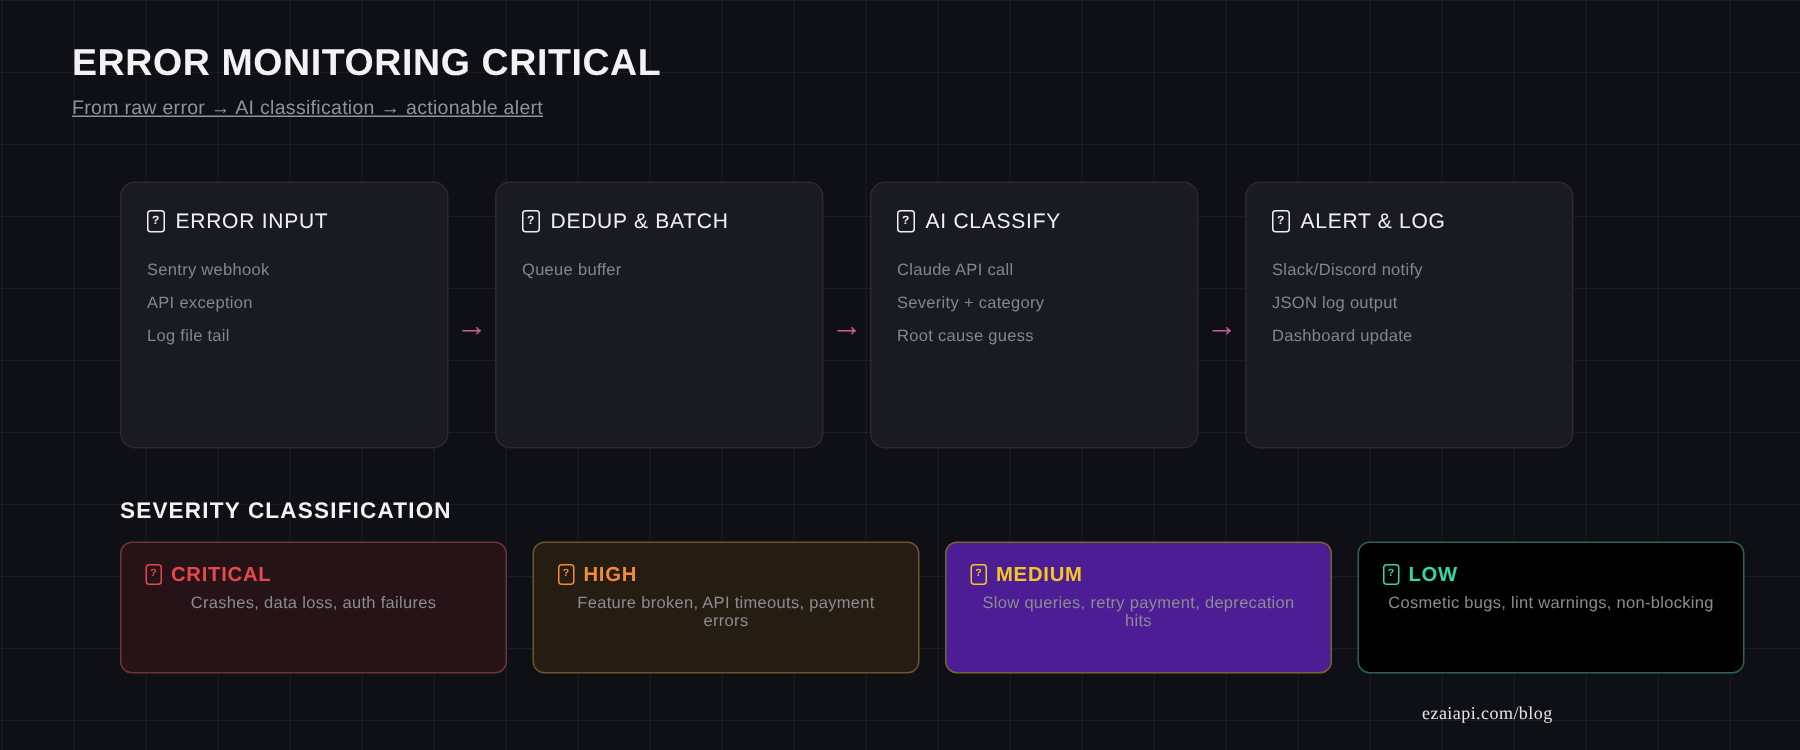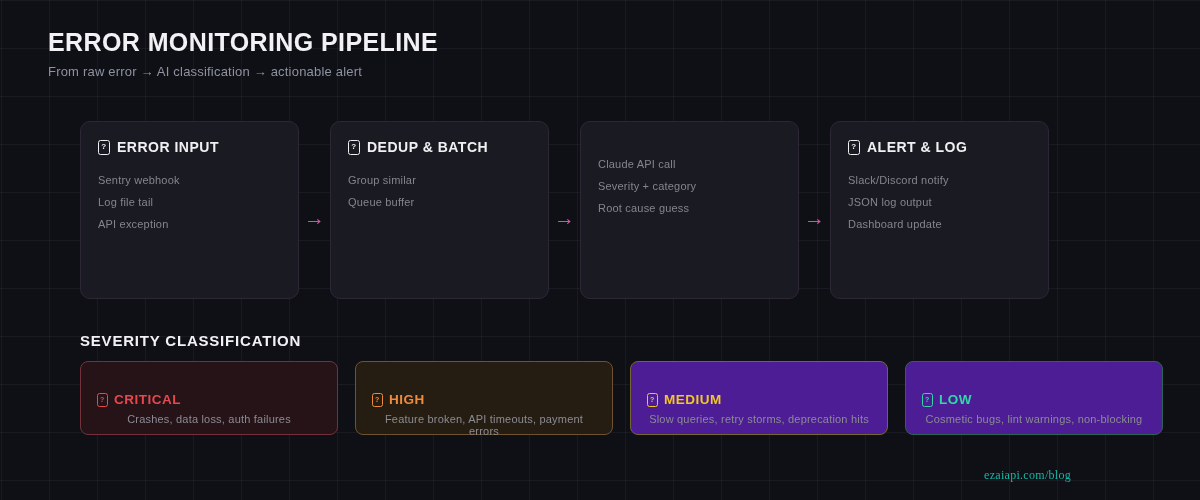--- a/index.html
+++ b/index.html
@@ -16,21 +16,21 @@
     font-family: "Liberation Sans", "DejaVu Sans", sans-serif;
   }
 
   
   .header { position: absolute; left: 48px; top: 28px; }
   .page-title {
     font-size: 25px; font-weight: 800; letter-spacing: 0.4px;
     color: #f2f2f5; margin: 0;
   }
   .page-subtitle {
-    margin-top: 7px; font-size: 13px; color: #8d93a0; letter-spacing: 0.2px;
+    margin-top: 7px; font-size: 13px; color: #8d93a0; letter-spacing: 0.2px; text-decoration: underline;
   }
 
   
   .tofu {
     display: inline-flex; align-items: center; justify-content: center;
     border: 1.2px solid currentColor; border-radius: 2.5px;
     width: 10px; height: 13px; flex: 0 0 auto;
     font-size: 8px; font-weight: 700; line-height: 1;
   }
   .tofu::after { content: "?"; }
@@ -41,90 +41,93 @@
     position: absolute; left: 80px; top: 121px;
     display: flex; align-items: stretch; height: 178px;
   }
   .stage-card {
     box-sizing: border-box; width: 219px; height: 178px;
     background: #1a1a23; border: 1px solid #2d2735; border-radius: 10px;
     padding: 17px 17px;
   }
   .stage-header {
     display: flex; align-items: center; gap: 7px;
-    font-size: 14px; font-weight: 700; letter-spacing: 0.5px; color: #f0f0f3;
+    font-size: 14px; font-weight: 400; letter-spacing: 0.5px; color: #f0f0f3;
   }
   .stage-items { margin-top: 14px; }
   .stage-item { font-size: 11px; color: #85858e; line-height: 22px; letter-spacing: 0.2px; }
   .flow-arrow {
     width: 31px; display: flex; align-items: center; justify-content: center;
     font-size: 21px; font-weight: 700; color: #c75b9b;
     position: relative; top: 8px;
   }
 
   
   .severity-section { position: absolute; left: 80px; top: 332px; }
   .severity-heading {
     font-size: 15px; font-weight: 700; letter-spacing: 0.8px; color: #f2f2f5;
   }
   .severity-row { margin-top: 12px; display: flex; gap: 17px; }
   .severity-card {
-    box-sizing: border-box; width: 258px; height: 74px;
-    border: 1px solid; border-radius: 8px; padding: 30px 16px;
+    box-sizing: border-box; width: 258px; height: 88px;
+    border: 1px solid; border-radius: 8px; padding: 13px 16px;
   }
   .severity-title {
     display: flex; align-items: center; gap: 6px;
     font-size: 13.5px; font-weight: 700; letter-spacing: 0.5px;
   }
   .severity-desc { margin-top: 6px; font-size: 11px; color: #8b8b93; letter-spacing: 0.2px; text-align: center; }
 
   
   .watermark {
-    position: absolute; left: 984px; top: 468px;
+    position: absolute; left: 948px; top: 468px;
     font-family: "Liberation Serif", "DejaVu Serif", serif;
-    font-size: 12px; color: #14b8a6; letter-spacing: 0.3px;
+    font-size: 12px; color: #e5e5e5; letter-spacing: 0.3px;
   }
 </style>
 </head>
 <body>
 
 <div class="header">
-  <h1 class="page-title">ERROR MONITORING PIPELINE</h1>
+  <h1 class="page-title">ERROR MONITORING CRITICAL</h1>
   <div class="page-subtitle">From raw error → AI classification → actionable alert</div>
 </div>
 
 <div class="pipeline-row">
   <div class="stage-card">
     <div class="stage-header">
       <span class="tofu"></span>
       <span>ERROR INPUT</span>
     </div>
     <div class="stage-items">
       <div class="stage-item">Sentry webhook</div>
+      <div class="stage-item">API exception</div>
       <div class="stage-item">Log file tail</div>
-      <div class="stage-item">API exception</div>
     </div>
   </div>
 
   <div class="flow-arrow" style="color: rgb(199, 91, 155);">→</div>
 
   <div class="stage-card">
     <div class="stage-header">
       <span class="tofu"></span>
       <span>DEDUP &amp; BATCH</span>
     </div>
     <div class="stage-items">
-      <div class="stage-item">Group similar</div>
       <div class="stage-item">Queue buffer</div>
     </div>
   </div>
 
   <div class="flow-arrow" style="color: rgb(199, 91, 155);">→</div>
 
   <div class="stage-card">
+    <div class="stage-header">
+      <span class="tofu"></span>
+      <span>AI CLASSIFY</span>
+    </div>
     <div class="stage-items">
       <div class="stage-item">Claude API call</div>
       <div class="stage-item">Severity + category</div>
       <div class="stage-item">Root cause guess</div>
     </div>
   </div>
 
   <div class="flow-arrow" style="color: rgb(199, 91, 155);">→</div>
 
   <div class="stage-card">
@@ -158,24 +161,24 @@
         <span>HIGH</span>
       </div>
       <div class="severity-desc">Feature broken, API timeouts, payment errors</div>
     </div>
 
     <div class="severity-card" style="background: #4c1d95; border-color: rgb(115, 103, 46);">
       <div class="severity-title" style="color: rgb(242, 199, 36);">
         <span class="tofu"></span>
         <span>MEDIUM</span>
       </div>
-      <div class="severity-desc">Slow queries, retry storms, deprecation hits</div>
+      <div class="severity-desc">Slow queries, retry payment, deprecation hits</div>
     </div>
 
-    <div class="severity-card" style="background: #4c1d95; border-color: rgb(46, 99, 84);">
+    <div class="severity-card" style="background: #000000; border-color: rgb(46, 99, 84);">
       <div class="severity-title" style="color: rgb(51, 214, 166);">
         <span class="tofu"></span>
         <span>LOW</span>
       </div>
       <div class="severity-desc">Cosmetic bugs, lint warnings, non-blocking</div>
     </div>
 
   </div>
 </div>
 

